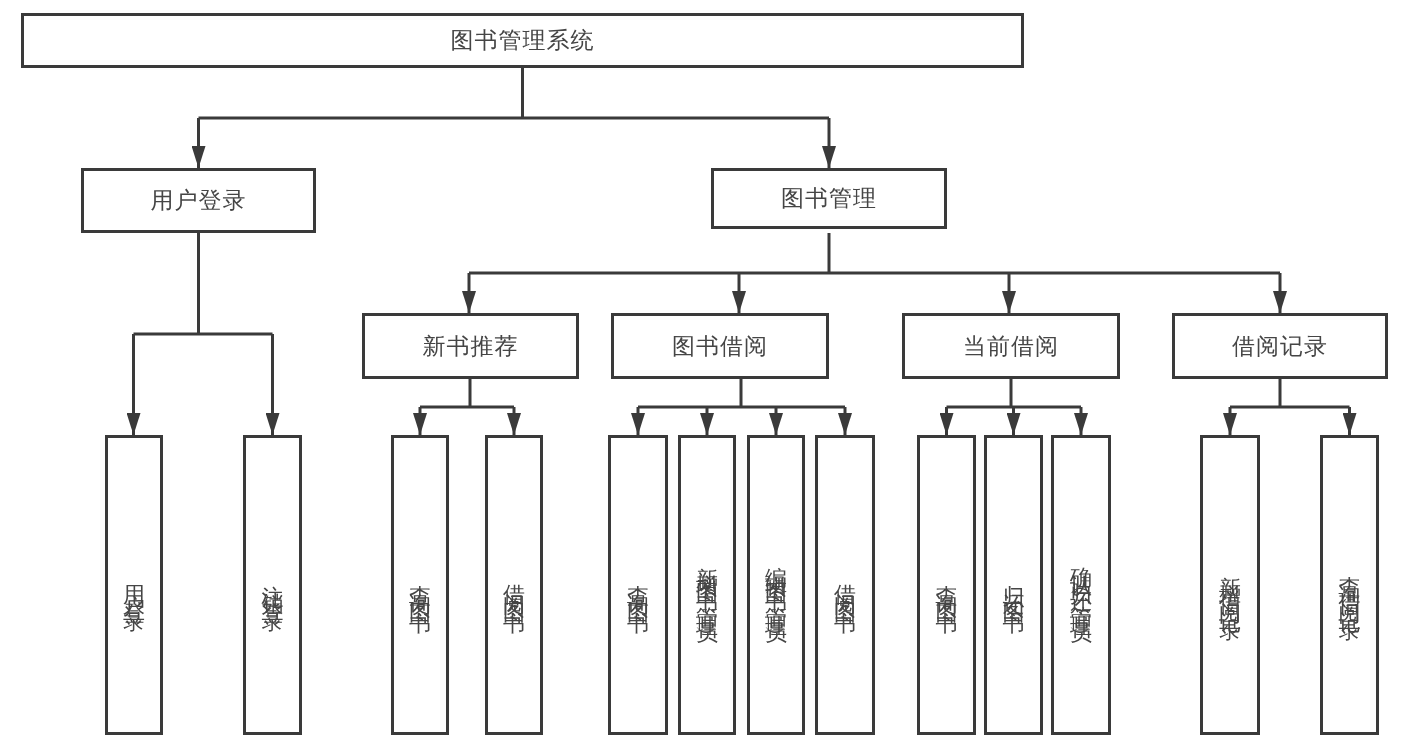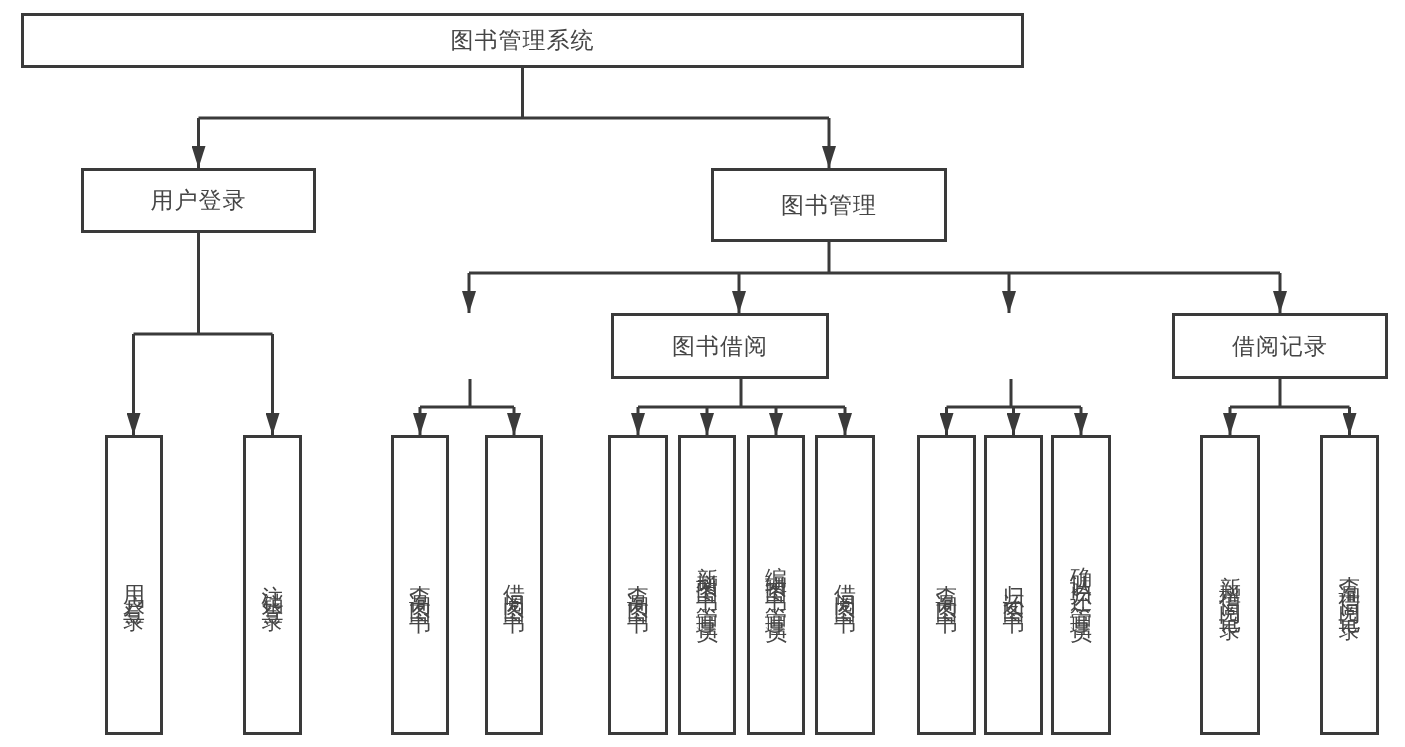--- a/index.html
+++ b/index.html
@@ -92,23 +92,25 @@
       <path d="M1013.5 407 V435" marker-end="url(#arrowhead)"></path>
       <path d="M1081 407 V435" marker-end="url(#arrowhead)"></path>
       <path d="M1230 407 V435" marker-end="url(#arrowhead)"></path>
       <path d="M1349.5 407 V435" marker-end="url(#arrowhead)"></path>
     </g>
   </svg>
 
   <div class="box hbox" style="left:21px;top:13px;width:1003px;height:55px">图书管理系统</div>
 
   <div class="box hbox" style="left:81px;top:168px;width:235px;height:65px">用户登录</div>
-  <div class="box hbox" style="left:711px;top:168px;width:236px;height:74px">图书管理</div>
+  <div class="box hbox" style="left:711px;top:168px;width:236px;height:61px">图书管理</div>
 
+  <div class="box hbox" style="left:362px;top:313px;width:217px;height:66px">新书推荐</div>
   <div class="box hbox" style="left:611px;top:313px;width:218px;height:66px">图书借阅</div>
+  <div class="box hbox" style="left:902px;top:313px;width:218px;height:66px">当前借阅</div>
   <div class="box hbox" style="left:1172px;top:313px;width:216px;height:66px">借阅记录</div>
 
   <div class="box vbox" style="left:105px;top:435px;width:58px;height:300px">
     <span>用户登录</span>
   </div>
   <div class="box vbox" style="left:243px;top:435px;width:59px;height:300px">
     <span>注销登录</span>
   </div>
 
   <div class="box vbox" style="left:391px;top:435px;width:58px;height:300px">

